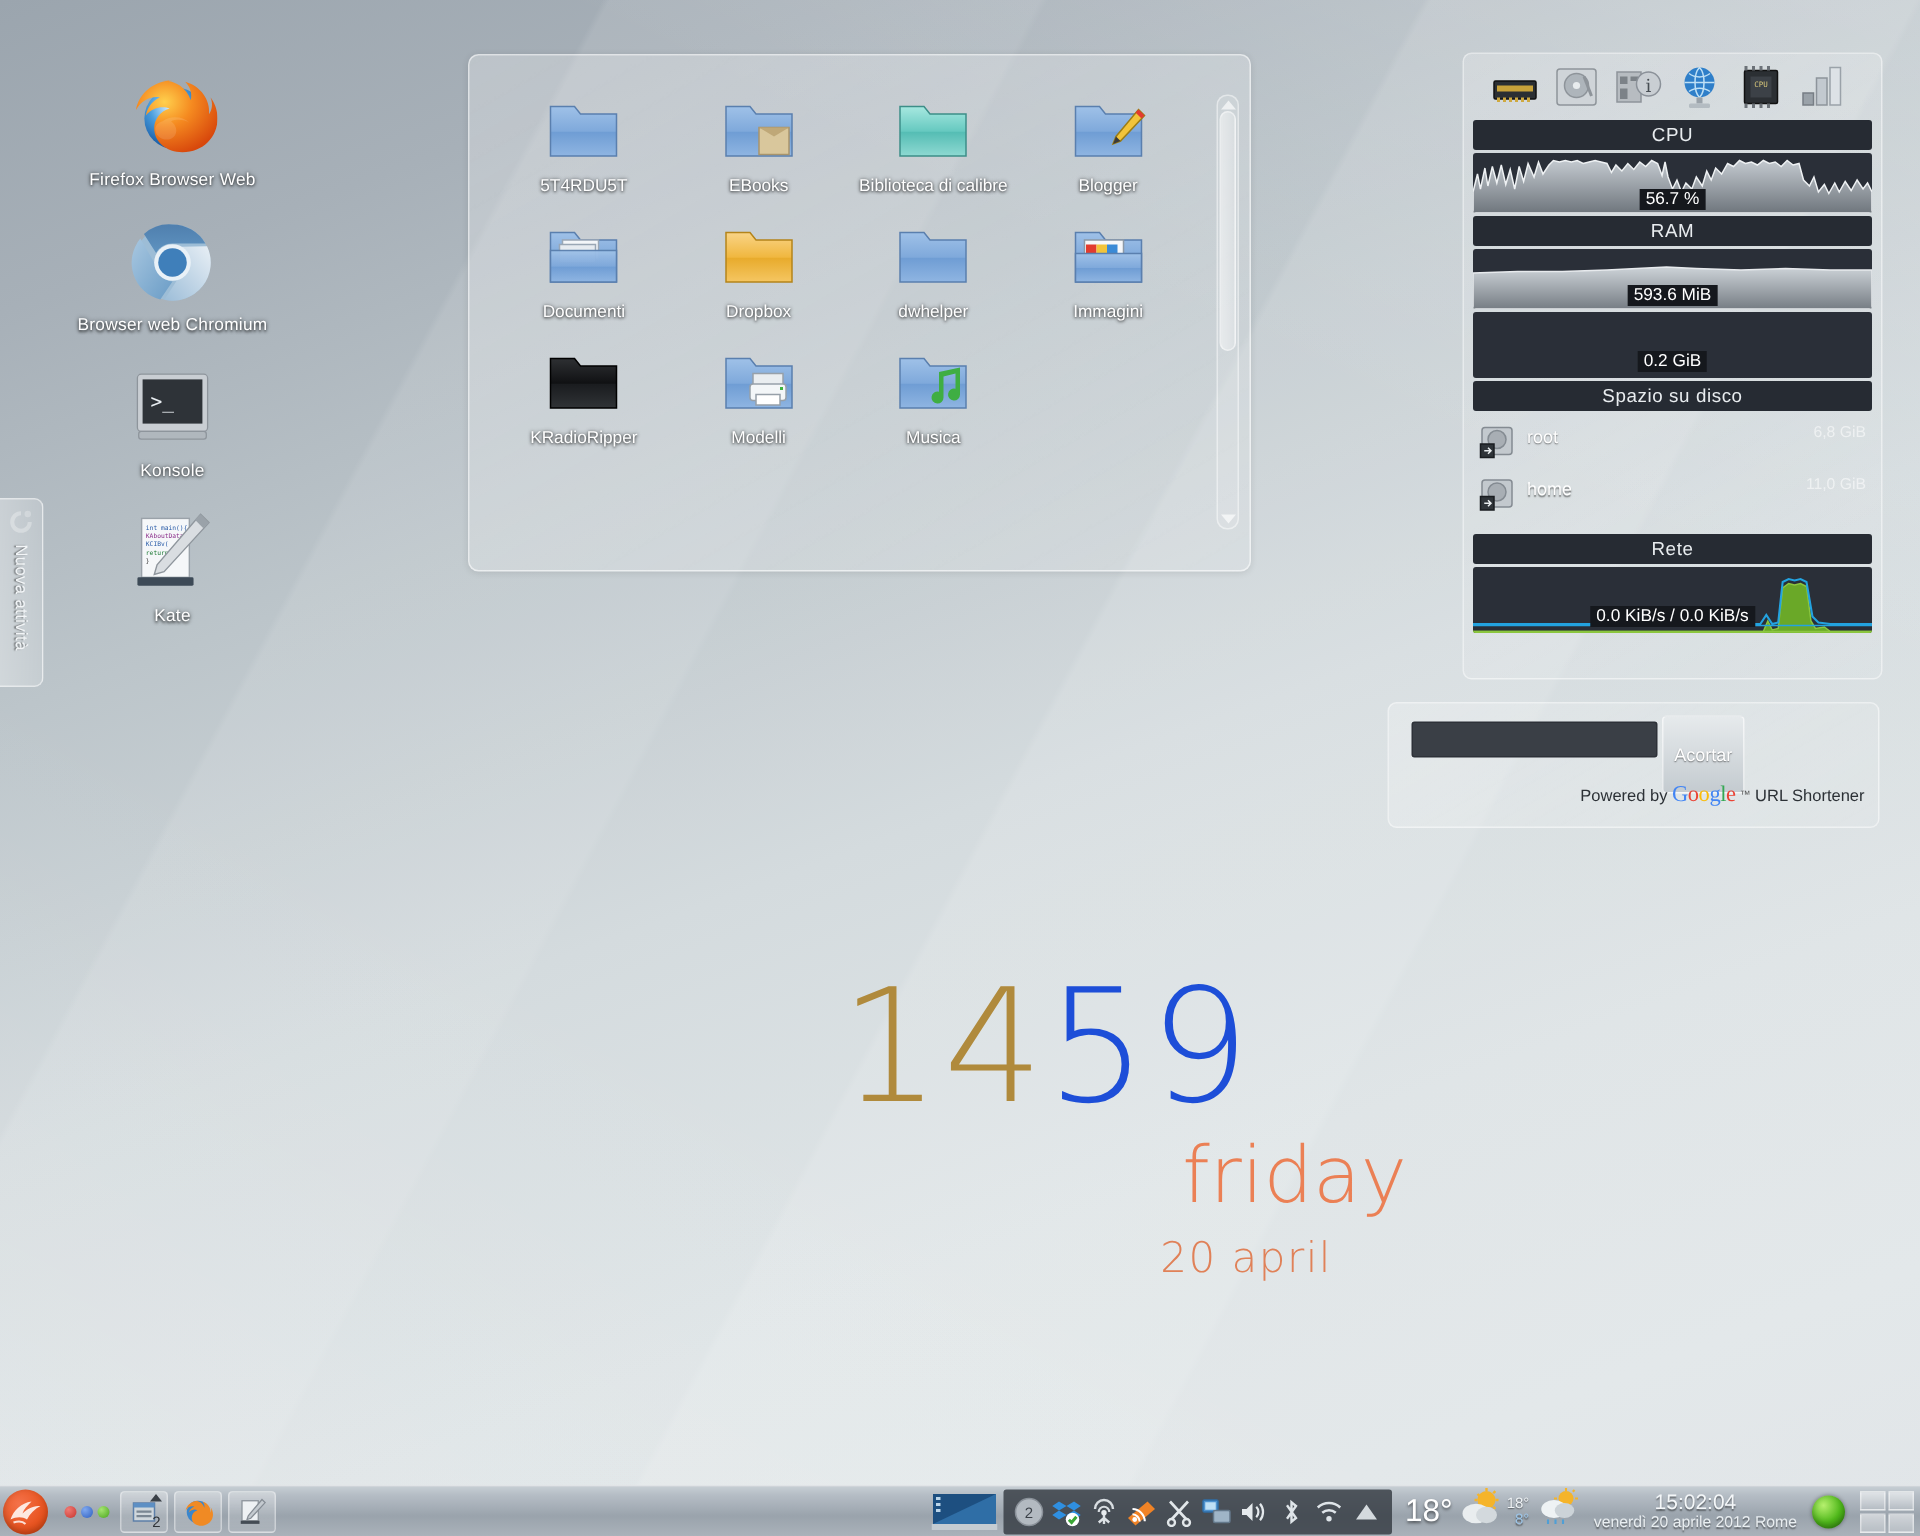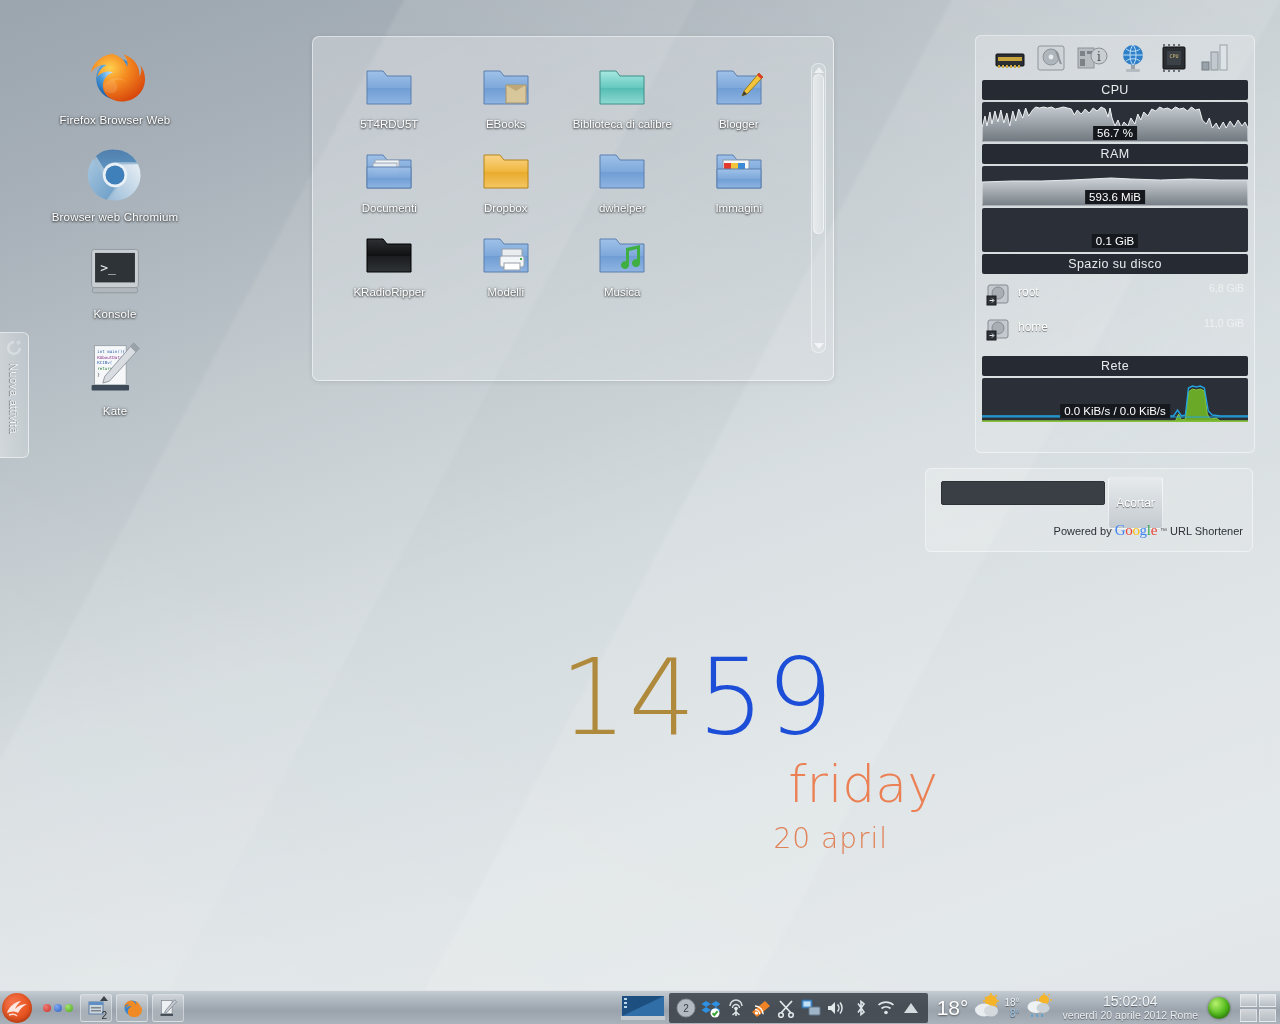--- a/index.html
+++ b/index.html
@@ -567,21 +567,21 @@
         <stop offset="0" stop-color="#cdd3d8"></stop>
             <stop offset="1" stop-color="#767d84"></stop>
           </linearGradient>
         </defs>
       <path fill="url(#ramgrad)" stroke="#e7eaed" stroke-width="1" d="M0,16 L30,15 L60,15 L90,14 L110,13 L130,12 L150,13 L180,14 L210,13 L240,14 L268,14 L268,40 L0,40 Z"></path>
     </svg>
     <span class="valbox">593.6 MiB</span>
   </div>
 
   <div class="sm-graph tall">
-    <span class="valbox">0.1 GiB</span>
+    <span class="valbox">0.2 GiB</span>
   </div>
 
   <div class="sm-bar">Spazio su disco</div>
 
   <div class="sm-disk">
     <div class="sm-disk-row">
       <span class="diskicon">
         <svg width="26" height="26" viewBox="0 0 26 26">
           <rect x="2" y="3" width="20" height="18" rx="2" fill="#c3c9ce" stroke="#848b92"></rect>
           <circle cx="12" cy="11" r="6" fill="#a8aeb4" stroke="#848b92"></circle>

